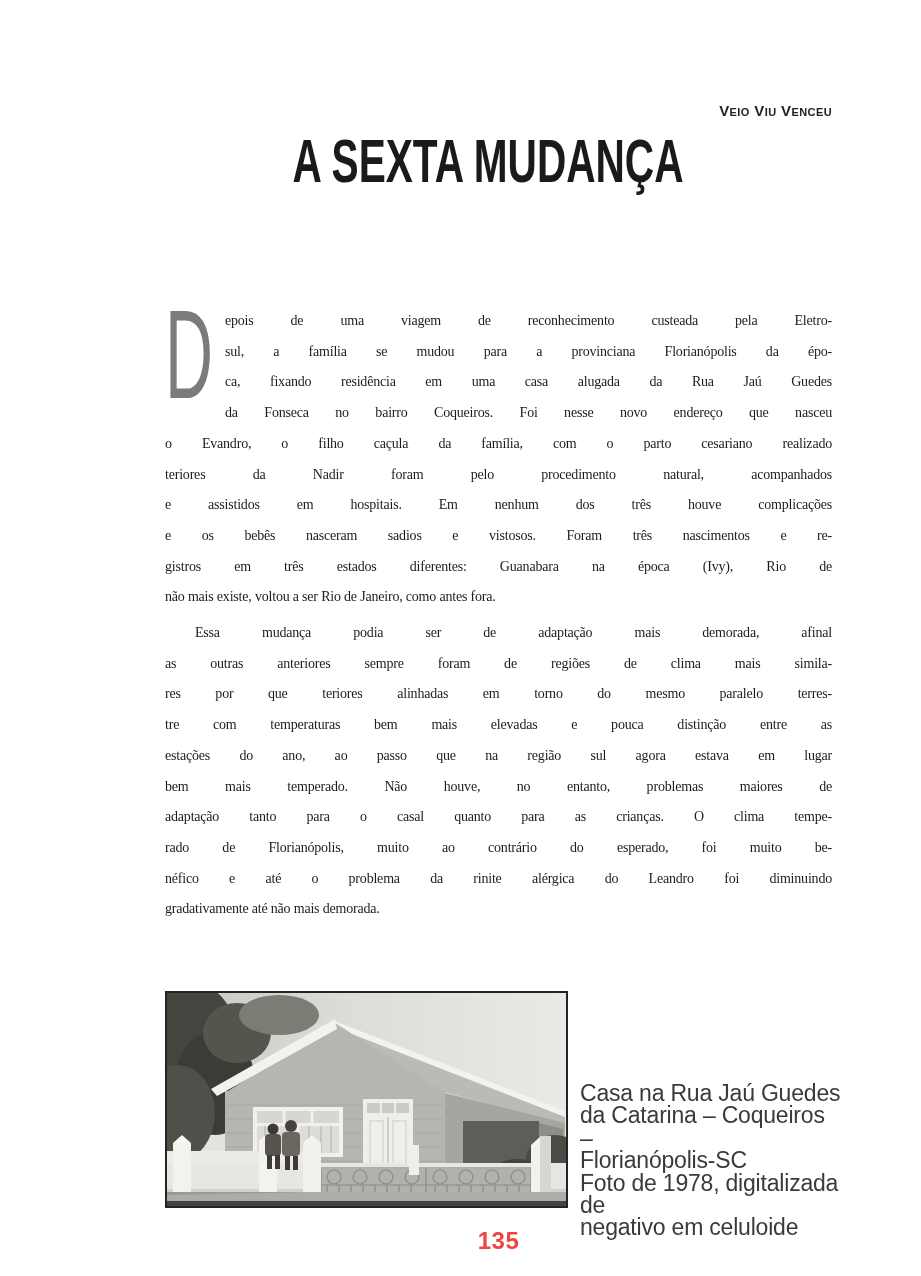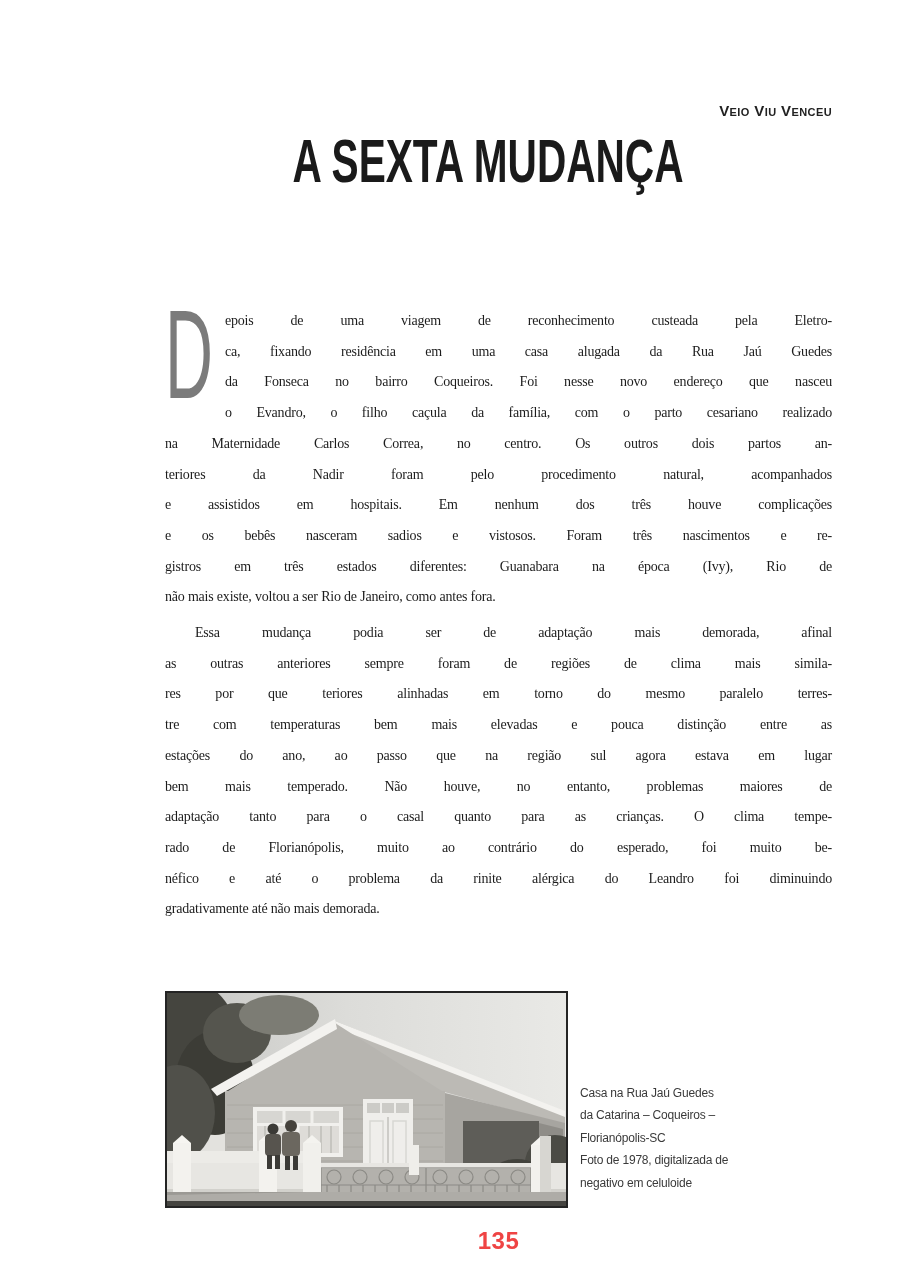--- a/index.html
+++ b/index.html
@@ -71,21 +71,21 @@
     height: 213px;
     border: 2px solid #242424;
     background: #d8d8d5;
   }
   .caption {
     position: absolute;
     left: 580px;
     top: 1044px;
     width: 262px;
     font-family: "Liberation Sans", "DejaVu Sans", sans-serif;
-    font-size: 12px;
+    font-size: 23px;
     line-height: 22.4px;
     letter-spacing: -0.2px;
     color: #3a3a3a;
   }
 
   .page-number {
     position: absolute;
     top: 1189px;
     left: 165px;
     width: 667px;
@@ -111,24 +111,24 @@
   </h1>
 
   <div class="body-text">
     <div class="para">
       <span class="drop-cap">
         <svg width="48" height="92" viewBox="0 0 48 92">
           <text x="0" y="91" font-family="Liberation Sans, DejaVu Sans, sans-serif" font-size="126" fill="#7b7b7b" textLength="48" lengthAdjust="spacingAndGlyphs">D</text>
         </svg>
       </span>
       <div class="bline">epois de uma viagem de reconhecimento custeada pela Eletro-</div>
+      <div class="bline">sul, a família se mudou para a provinciana Florianópolis da épo-</div>
       <div class="bline">ca, fixando residência em uma casa alugada da Rua Jaú Guedes</div>
       <div class="bline">da Fonseca no bairro Coqueiros. Foi nesse novo endereço que nasceu</div>
       <div class="bline">o Evandro, o filho caçula da família, com o parto cesariano realizado</div>
-      <div class="bline">na Maternidade Carlos Correa, no centro. Os outros dois partos an-</div>
       <div class="bline">teriores da Nadir foram pelo procedimento natural, acompanhados</div>
       <div class="bline">e assistidos em hospitais. Em nenhum dos três houve complicações</div>
       <div class="bline">e os bebês nasceram sadios e vistosos. Foram três nascimentos e re-</div>
       <div class="bline">gistros em três estados diferentes: Guanabara na época (Ivy), Rio de</div>
       <div class="bline end">não mais existe, voltou a ser Rio de Janeiro, como antes fora.</div>
     </div>
     <div class="para">
       <div class="bline indent">Essa mudança podia ser de adaptação mais demorada, afinal</div>
       <div class="bline">as outras anteriores sempre foram de regiões de clima mais simila-</div>
       <div class="bline">res por que teriores alinhadas em torno do mesmo paralelo terres-</div>

